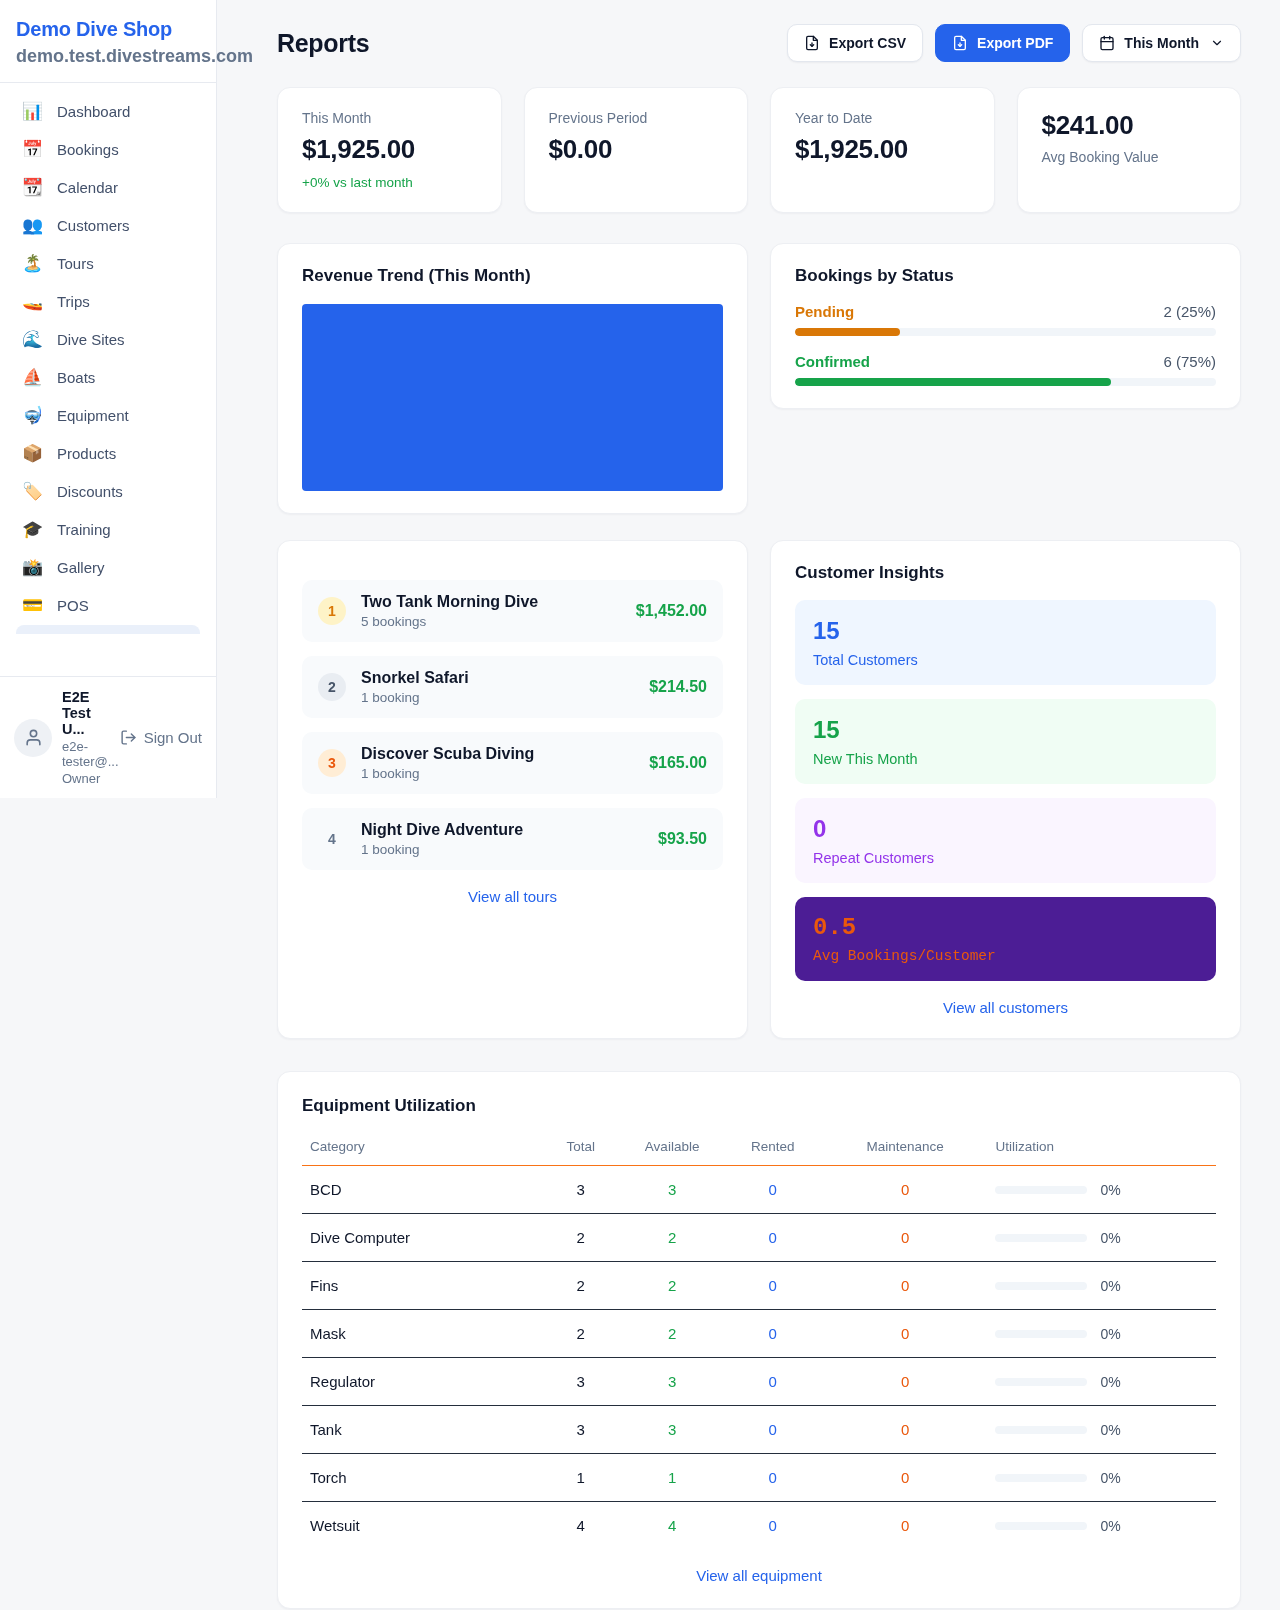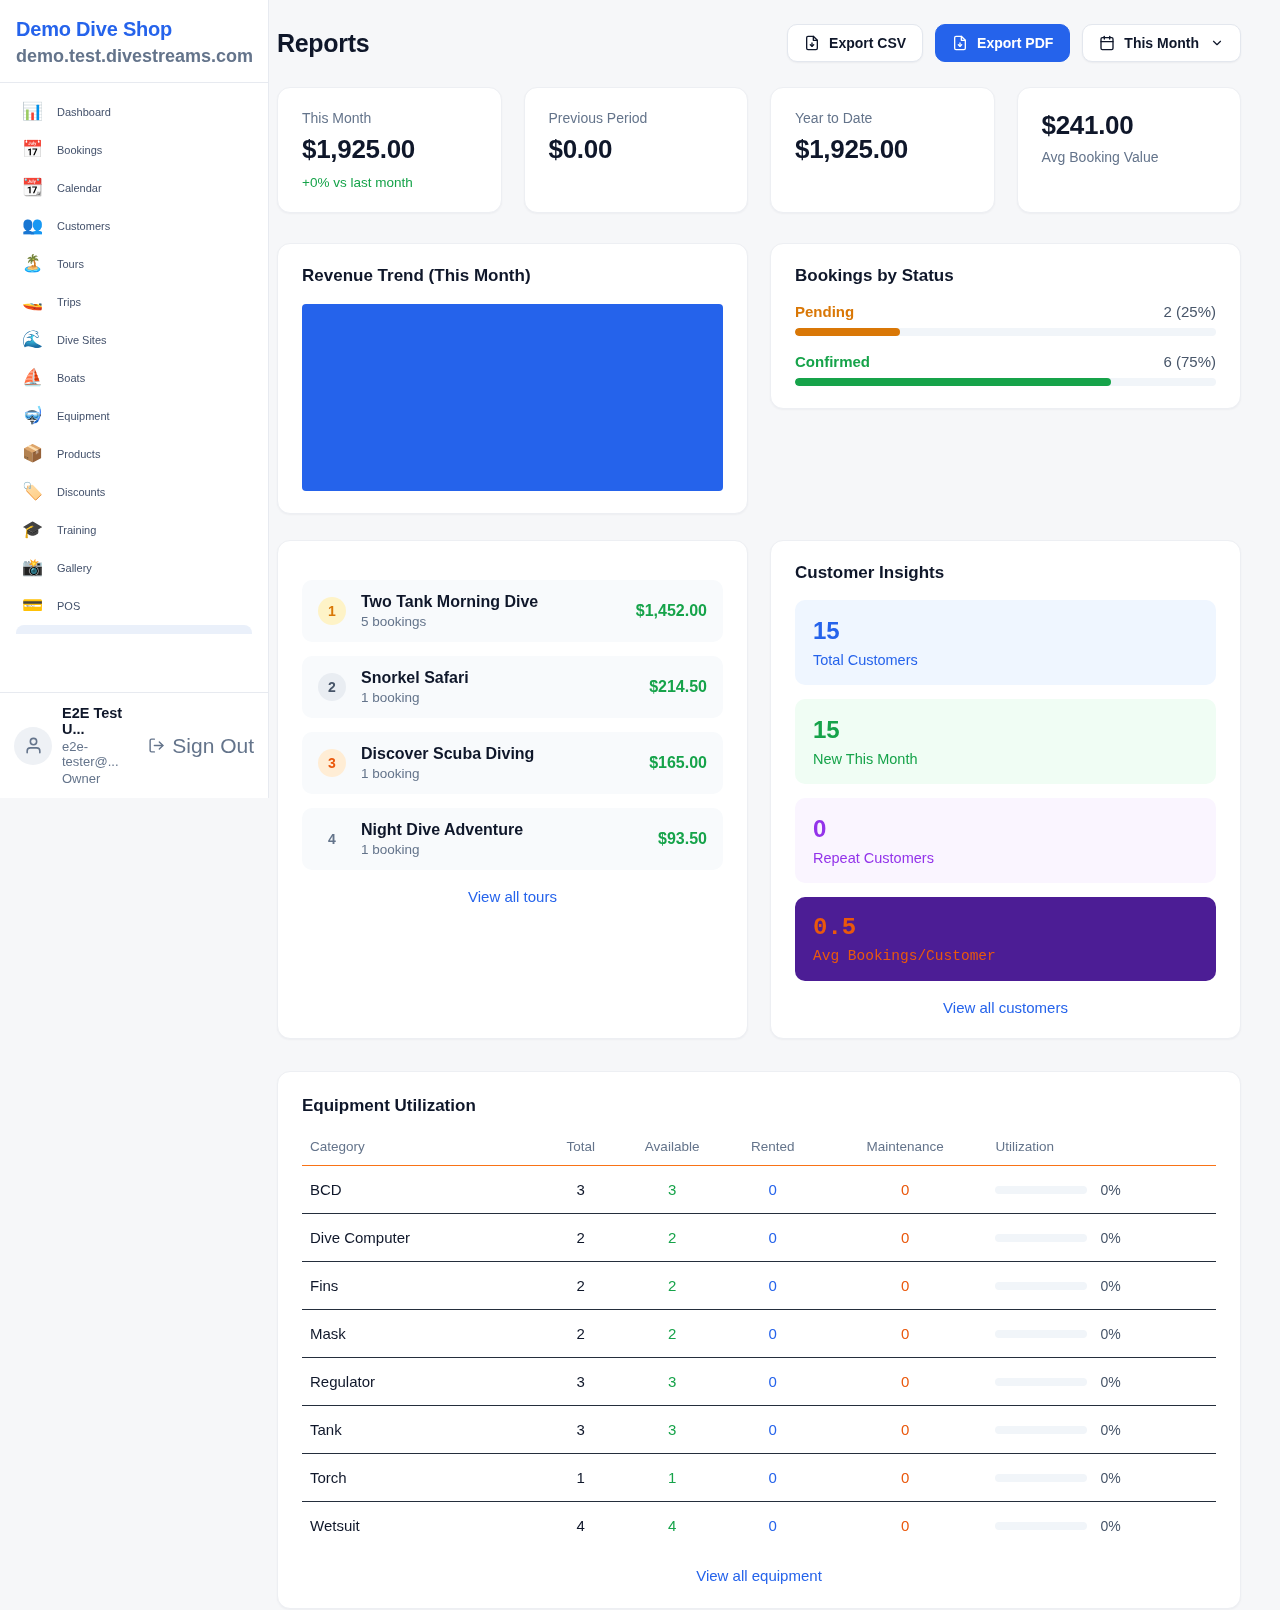--- a/index.html
+++ b/index.html
@@ -7,53 +7,53 @@
   body {
     font-family:"Liberation Sans", sans-serif;
     background:#f6f7f9;
     color:#0f172a;
     position:relative;
     height:1610px;
     overflow:hidden;
   }
   
   .sidebar {
-    position:absolute; left:0; top:0; width:269px; height:798px;
+    position:absolute; left:0; top:0; width:217px; height:798px;
     background:#ffffff; border-right:1px solid #e7eaf0;
     display:flex; flex-direction:column;
   }
   .sidebar-header { padding:18px 16px 15px; border-bottom:1px solid #e7eaf0; }
   .shop-name { color:#2563eb; font-size:20px; font-weight:800; letter-spacing:-.2px; cursor:pointer; }
   .shop-domain { color:#64748b; font-size:18px; margin-top:5px;font-weight:bold; }
   .nav { padding:10px 8px 0; flex:1; overflow:hidden; }
   .nav-item {
     display:flex; align-items:center; gap:13px;
     padding:10px 14px; border-radius:8px; cursor:pointer;
     margin-bottom:1px;
   }
   .nav-icon { width:22px; font-size:17px; line-height:1; text-align:center; }
-  .nav-label { font-size:11px; color:#42506a; }
+  .nav-label { font-size:15px; color:#42506a; }
   .nav-partial {
     margin:1px 8px 0; height:9px; border-radius:8px 8px 0 0;
     background:#eaf0fa;
   }
   .user-box {
     border-top:1px solid #e7eaf0; padding:12px 14px;
     display:flex; align-items:center; gap:10px; background:#fff;
   }
   .avatar {
     width:38px; height:38px; border-radius:50%; background:#eef1f5;
     display:flex; align-items:center; justify-content:center; flex:none; color:#64748b;
   }
   .user-meta { flex:1; min-width:0; }
   .user-name { font-size:14.5px; font-weight:700; color:#0f172a; }
   .user-email, .user-role { font-size:13px; color:#64748b; margin-top:2px; }
   .signout-btn {
     display:flex; align-items:center; gap:7px; background:none; border:none;
-    color:#64748b; font-size:21px; font-family:inherit; cursor:pointer; flex:none;
+    color:#64748b; font-size:15px; font-family:inherit; cursor:pointer; flex:none;
   }
   
   .main { position:absolute; left:244px; top:0; width:1030px; padding:24px 33px 40px; }
   .page-header { display:flex; align-items:center; justify-content:space-between; margin-bottom:25px; }
   .page-title { font-size:25px; font-weight:800; letter-spacing:-.3px; }
   .header-actions { display:flex; gap:12px; }
   .btn {
     display:inline-flex; align-items:center; gap:9px; height:38px; padding:0 16px;
     border-radius:10px; font-size:14px; font-weight:700; font-family:inherit; cursor:pointer;
   }

